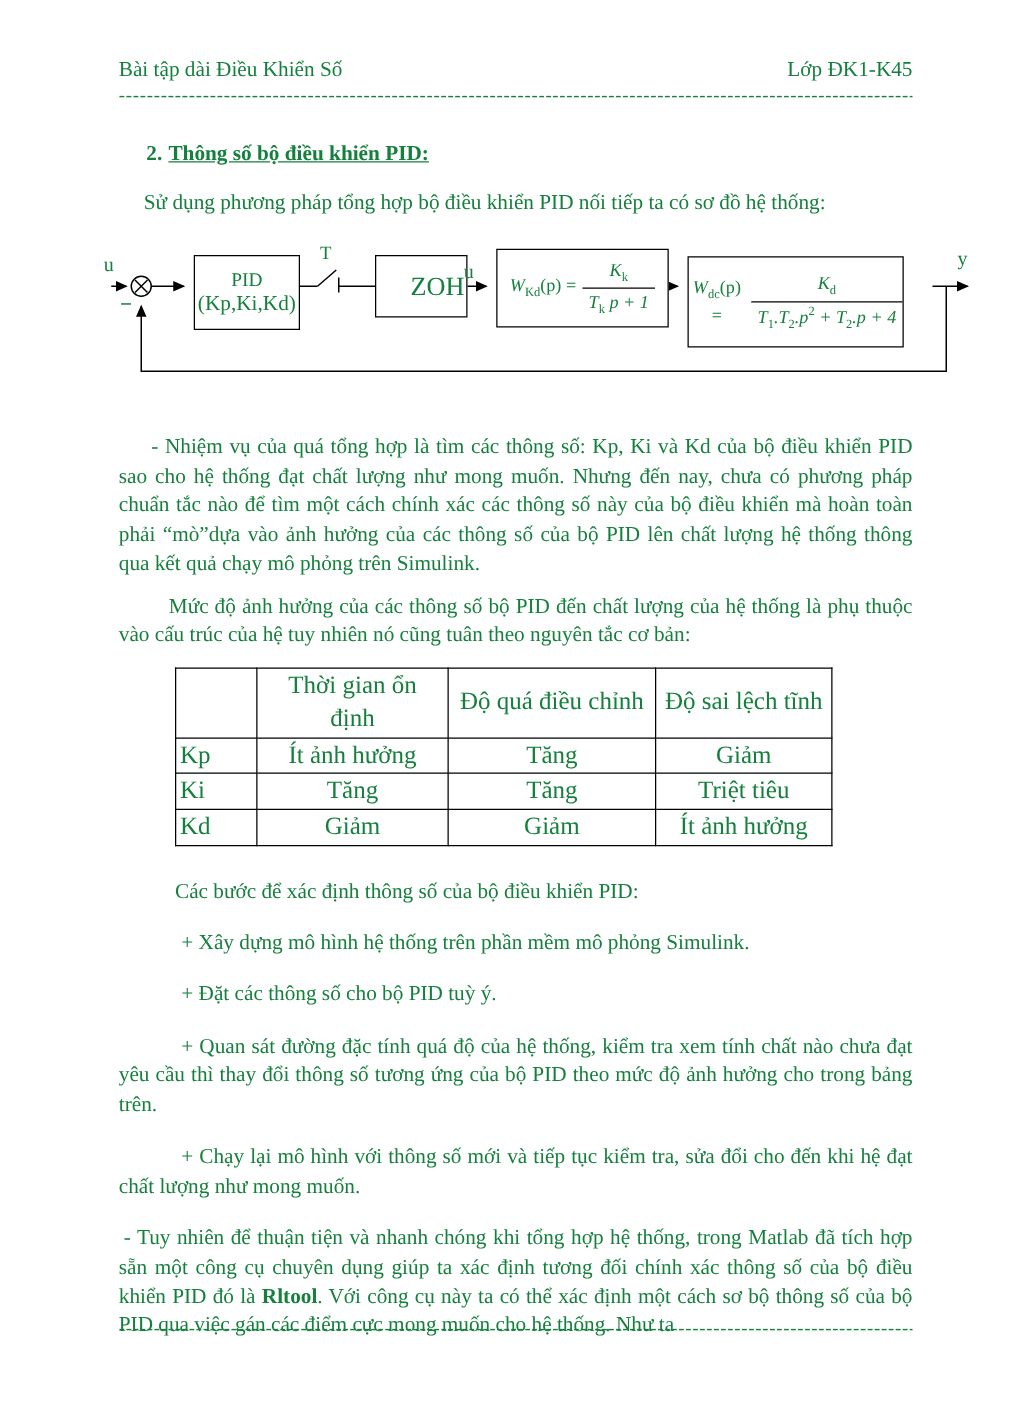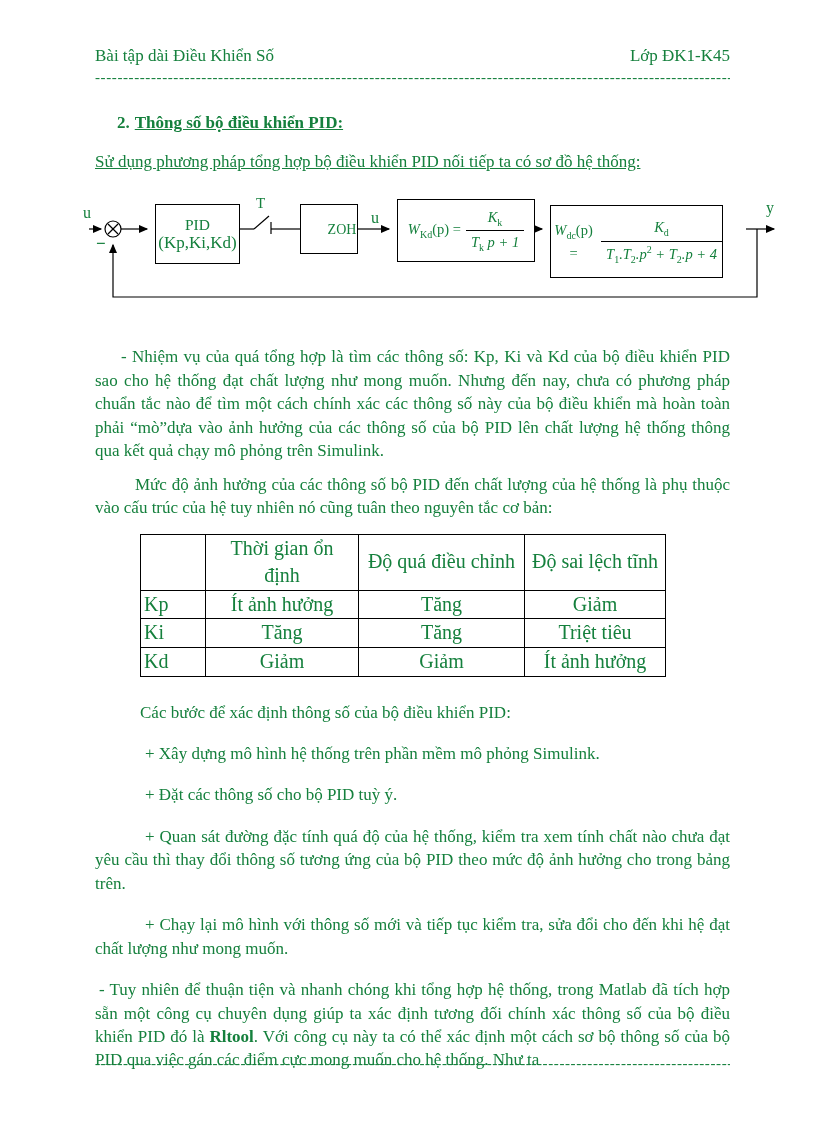--- a/index.html
+++ b/index.html
@@ -19,34 +19,34 @@
   .rule {
     white-space:nowrap; overflow:hidden;
     font-size:15px; letter-spacing:0.6px; line-height:1;
     margin-top:3px;
   }
   .rule.footer { position:absolute; left:95px; right:86px; bottom:52px; margin:0; }
 
   .section-heading { margin:26px 0 0 22px; font-weight:bold; }
   .section-heading .title { text-decoration:underline; margin-left:5px; }
 
-  .intro { margin:15px 0 0 0;text-decoration:underline; }
+  .intro { margin:15px 0 0 20px; }
 
   
   .diagram { position:relative; width:700px; height:132px; margin:16px 0 24px -10px; }
   .wires { position:absolute; left:0; top:0; }
   .wires line, .wires circle, .wires polyline { stroke:#000; stroke-width:1.2; fill:none; }
   .box {
     position:absolute; border:1.4px solid #000; background:#fff;
     display:flex; align-items:center; justify-content:center; text-align:center;
     box-sizing:border-box;
   }
   .box.pid { left:70px; top:15px; width:85px; height:60px; flex-direction:column; line-height:1.15; font-size:15.5px; }
   .box.pid .sub { font-size:17px; }
-  .box.zoh { left:215px; top:15px; width:58px; height:50px; font-size:14px;padding-left:26px; }
+  .box.zoh { left:215px; top:15px; width:74px; height:50px; font-size:21px;padding-left:26px; }
   .box.f1 { left:312px; top:10px; width:138px; height:63px; font-size:14.5px; }
   .box.f2 { left:465px; top:16px; width:173px; height:73px; font-size:14.5px; }
   .lbl { position:absolute; font-size:16px; }
   .lbl.u1 { left:-2px; top:13px; }
   .lbl.minus { left:11px; top:43px; font-size:17px; font-weight:bold; }
   .lbl.T { left:171px; top:4px; font-size:15px; }
   .lbl.u2 { left:286px; top:18px; }
   .lbl.y { left:681px; top:8px; }
 
   .m i { font-style:italic; }

